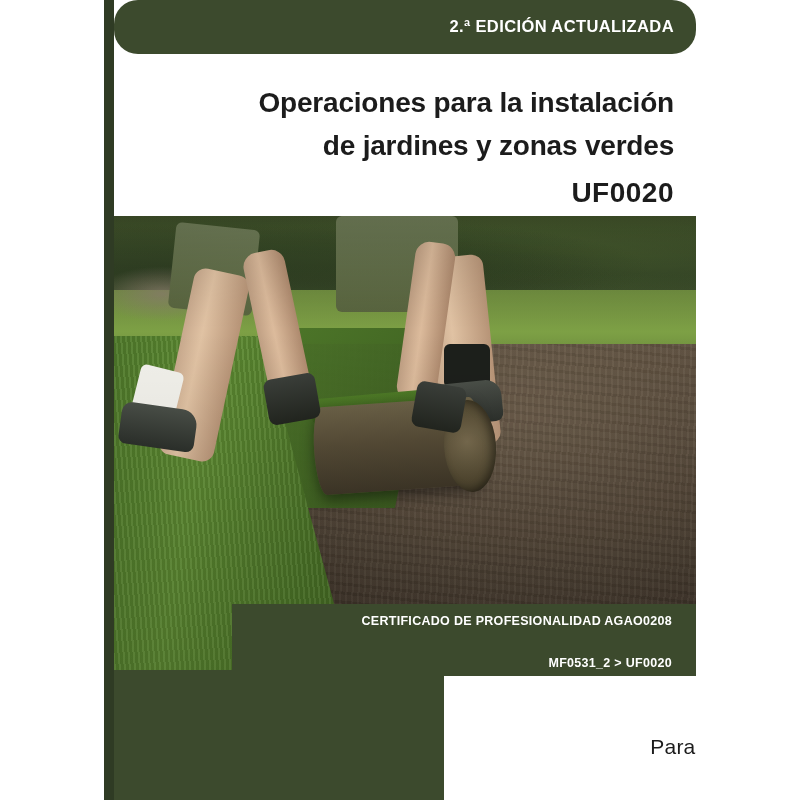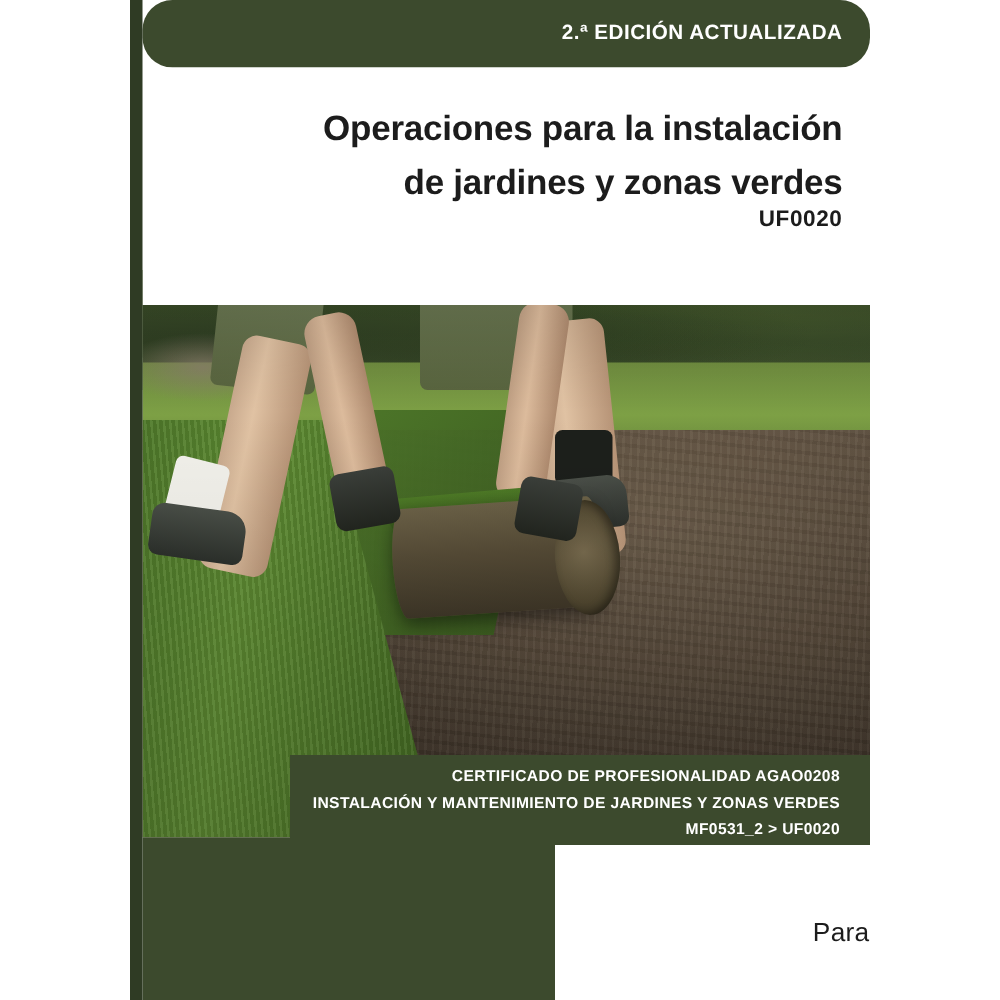--- a/index.html
+++ b/index.html
@@ -54,42 +54,42 @@
     letter-spacing: 0.4px;
     white-space: nowrap;
   }
 
   
   .title-area {
     position: absolute;
     left: 114px;
     top: 54px;
     width: 582px;
-    height: 190px;
+    height: 162px;
     background: #ffffff;
     z-index: 4;
   }
   .title-line {
     position: absolute;
     right: 22px;
     color: #1c1c1c;
     font-size: 28px;
     font-weight: bold;
     text-align: right;
     white-space: nowrap;
     letter-spacing: -0.2px;
   }
   .title-line1 { top: 33px; }
   .title-line2 { top: 76px; }
   .title-code {
     position: absolute;
     right: 22px;
-    top: 111px;
+    top: 123px;
     color: #1c1c1c;
-    font-size: 18px;
+    font-size: 28px;
     font-weight: bold;
     letter-spacing: 0.5px;
   }
 
   
   .author-band {
     position: absolute;
     left: 114px;
     top: 208px;
     width: 582px;
@@ -382,19 +382,18 @@
     <div class="glove glove-right"></div>
 
     <div class="photo-shade"></div>
   </div>
 
   <div class="bottom-green"></div>
   <div class="bottom-white"></div>
 
   <div class="cert-bar">
     <div class="cert-line cert-line1">CERTIFICADO DE PROFESIONALIDAD AGAO0208</div>
-    <div class="cert-line cert-line2">INSTALACIÓN Y MANTENIMIENTO DE JARDINES Y ZONAS VERDES</div>
     <div class="cert-line cert-line3">MF0531_2 &gt; UF0020</div>
   </div>
 
   <div class="publisher">Paraninfo</div>
 
 </div>
 
 </body></html>

